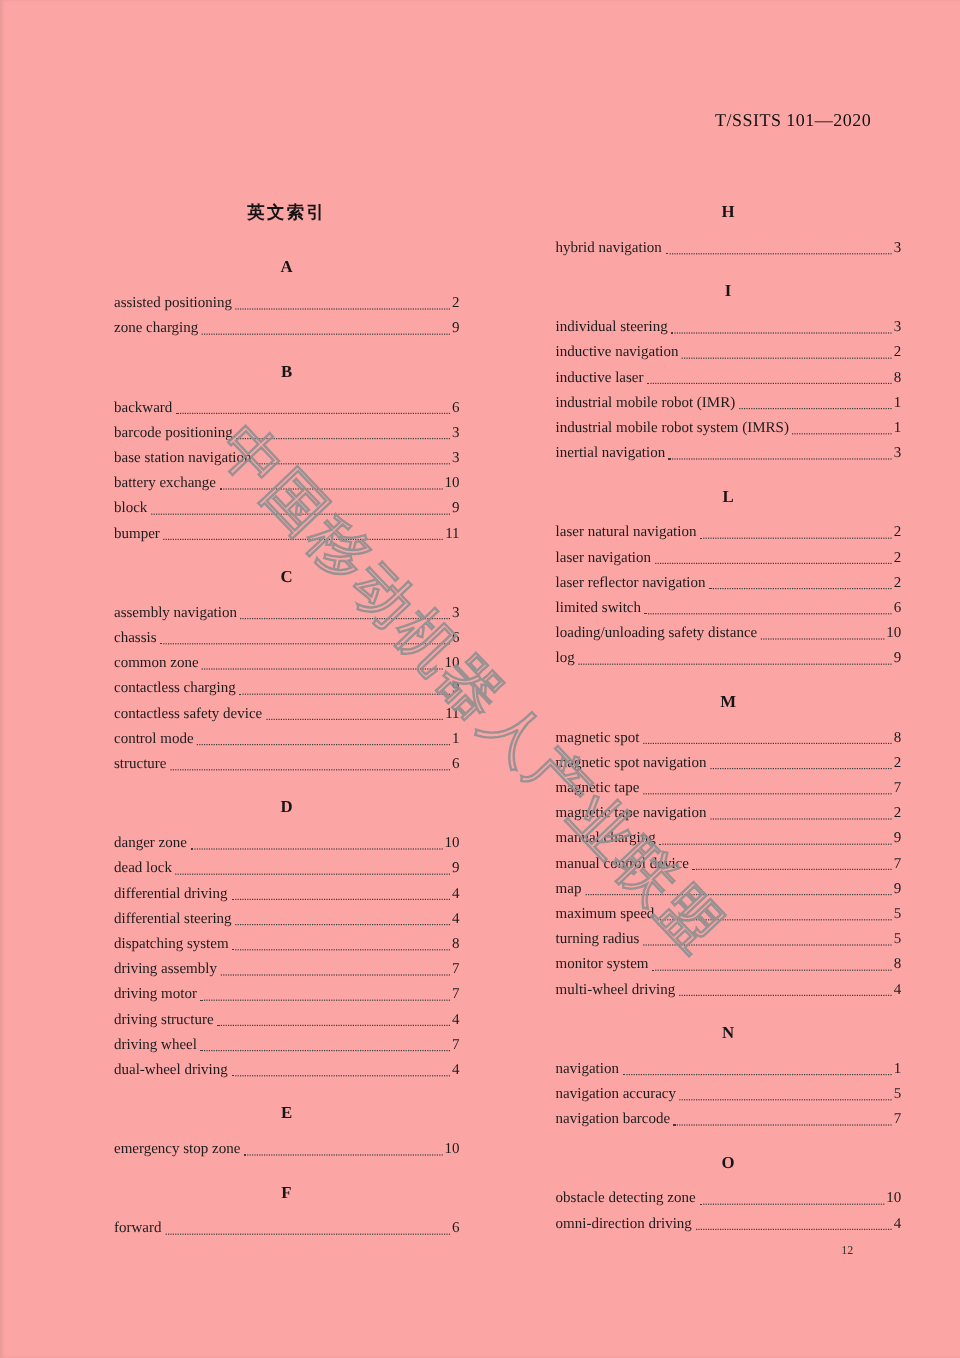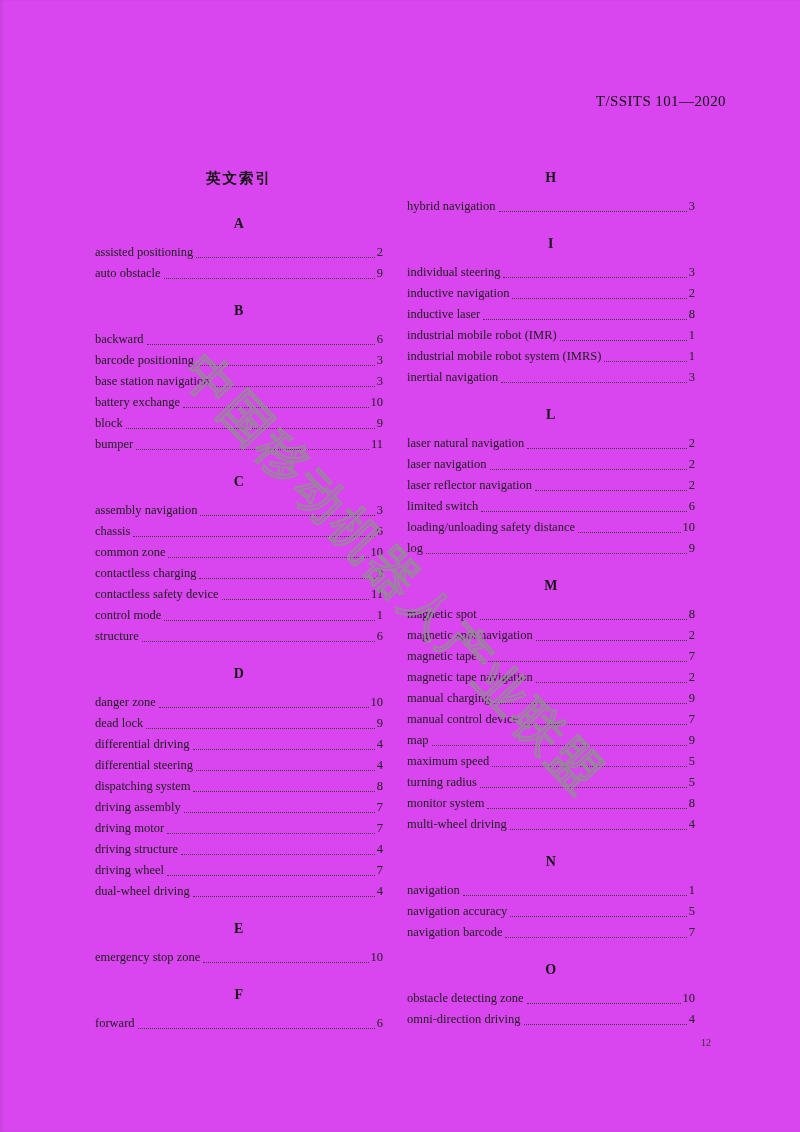--- a/index.html
+++ b/index.html
@@ -5,40 +5,40 @@
   html, body {
     margin: 0;
     padding: 0;
     background: #ffffff;
     font-family: "Liberation Serif", serif;
   }
   .page {
     position: relative;
     width: 800px;
     height: 1132px;
-    background: #d946ef;
+    background: #fca5a5;
     overflow: hidden;
     color: #1c1c1c;
     box-shadow: inset 2px 0 3px rgba(0,0,0,0.08);
   }
   .doc-header {
     position: absolute;
     top: 92px;
     right: 74px;
     font-size: 15px;
     letter-spacing: 0.4px;
     color: #111;
     line-height: 18px;
   }
   .content {
     position: absolute;
     top: 168px;
     left: 95px;
     display: flex;
-    gap: 24px;
+    gap: 80px;
   }
   .column {
     width: 288px;
   }
   .index-title {
     font-family: "Liberation Sans", sans-serif;
     font-weight: 700;
     font-size: 14.5px;
     line-height: 20px;
     text-align: center;
@@ -108,21 +108,21 @@
     <div class="column">
       <div class="index-title">英文索引</div>
     <div class="section first">
           <div class="section-letter">A</div>
           <div class="entry">
             <span class="term">assisted positioning</span>
             <span class="leader"></span>
             <span class="pagenum">2</span>
           </div>
           <div class="entry">
-            <span class="term">auto obstacle</span>
+            <span class="term">zone charging</span>
             <span class="leader"></span>
             <span class="pagenum">9</span>
           </div>
         </div>
         <div class="section">
           <div class="section-letter">B</div>
           <div class="entry">
             <span class="term">backward</span>
             <span class="leader"></span>
             <span class="pagenum">6</span>

